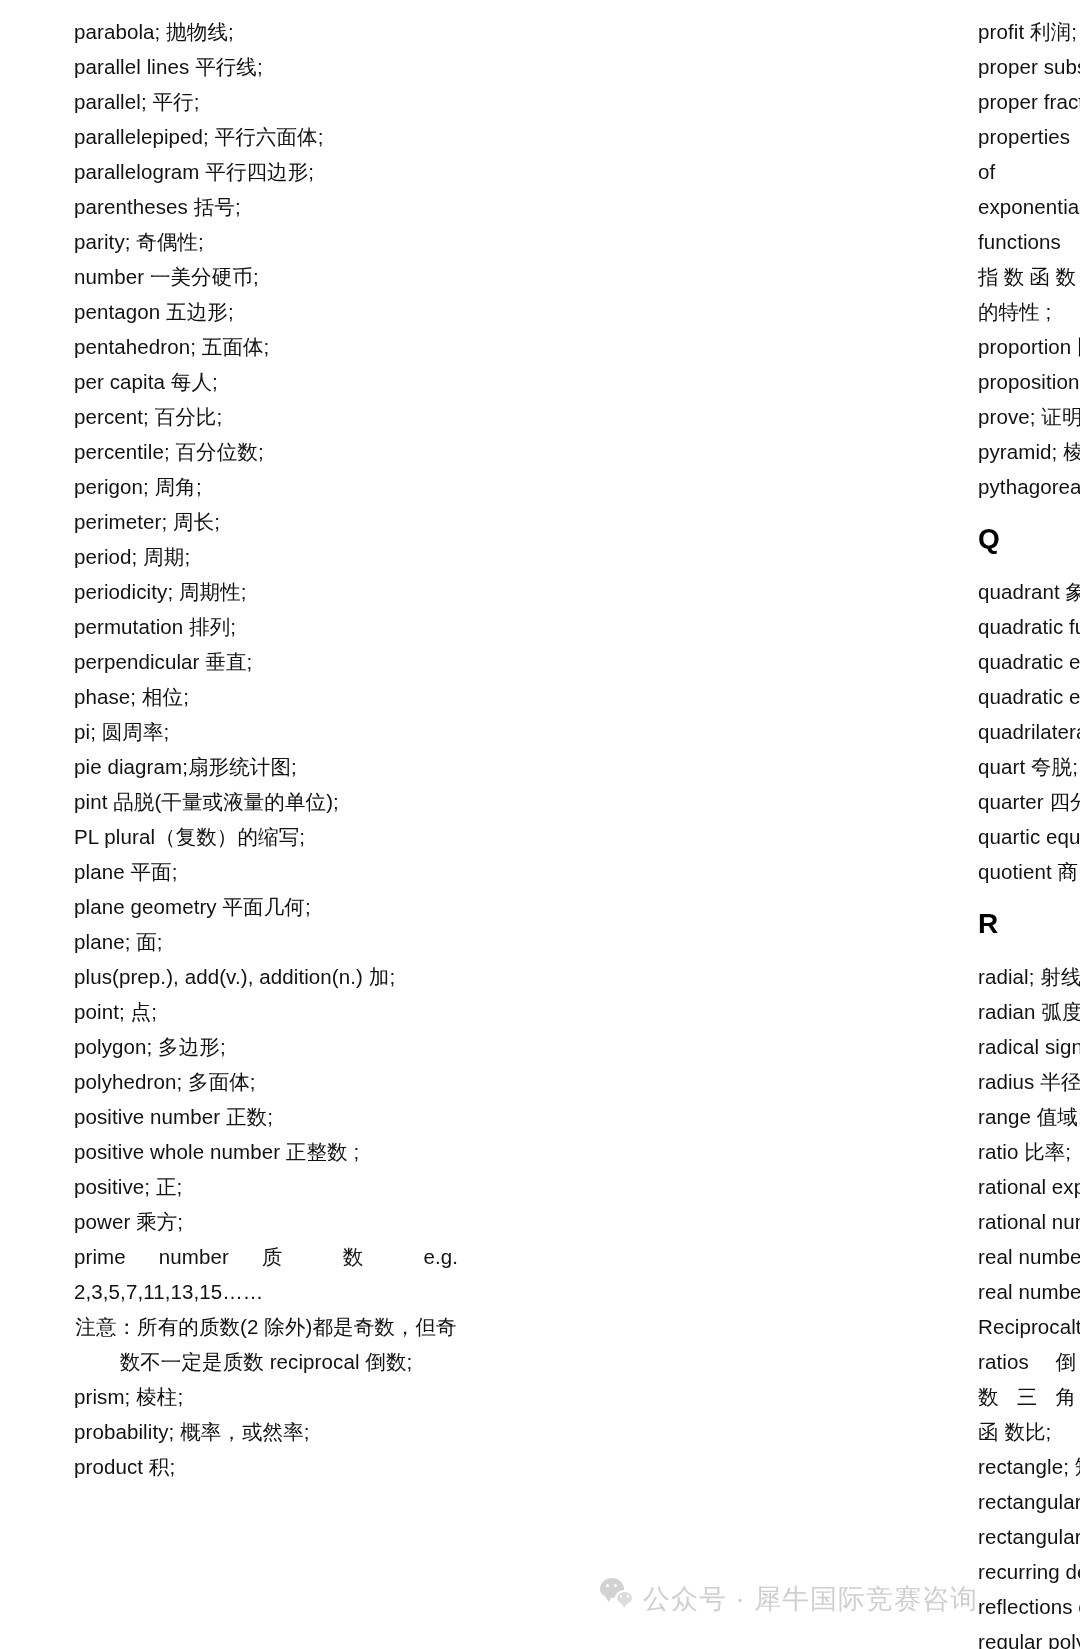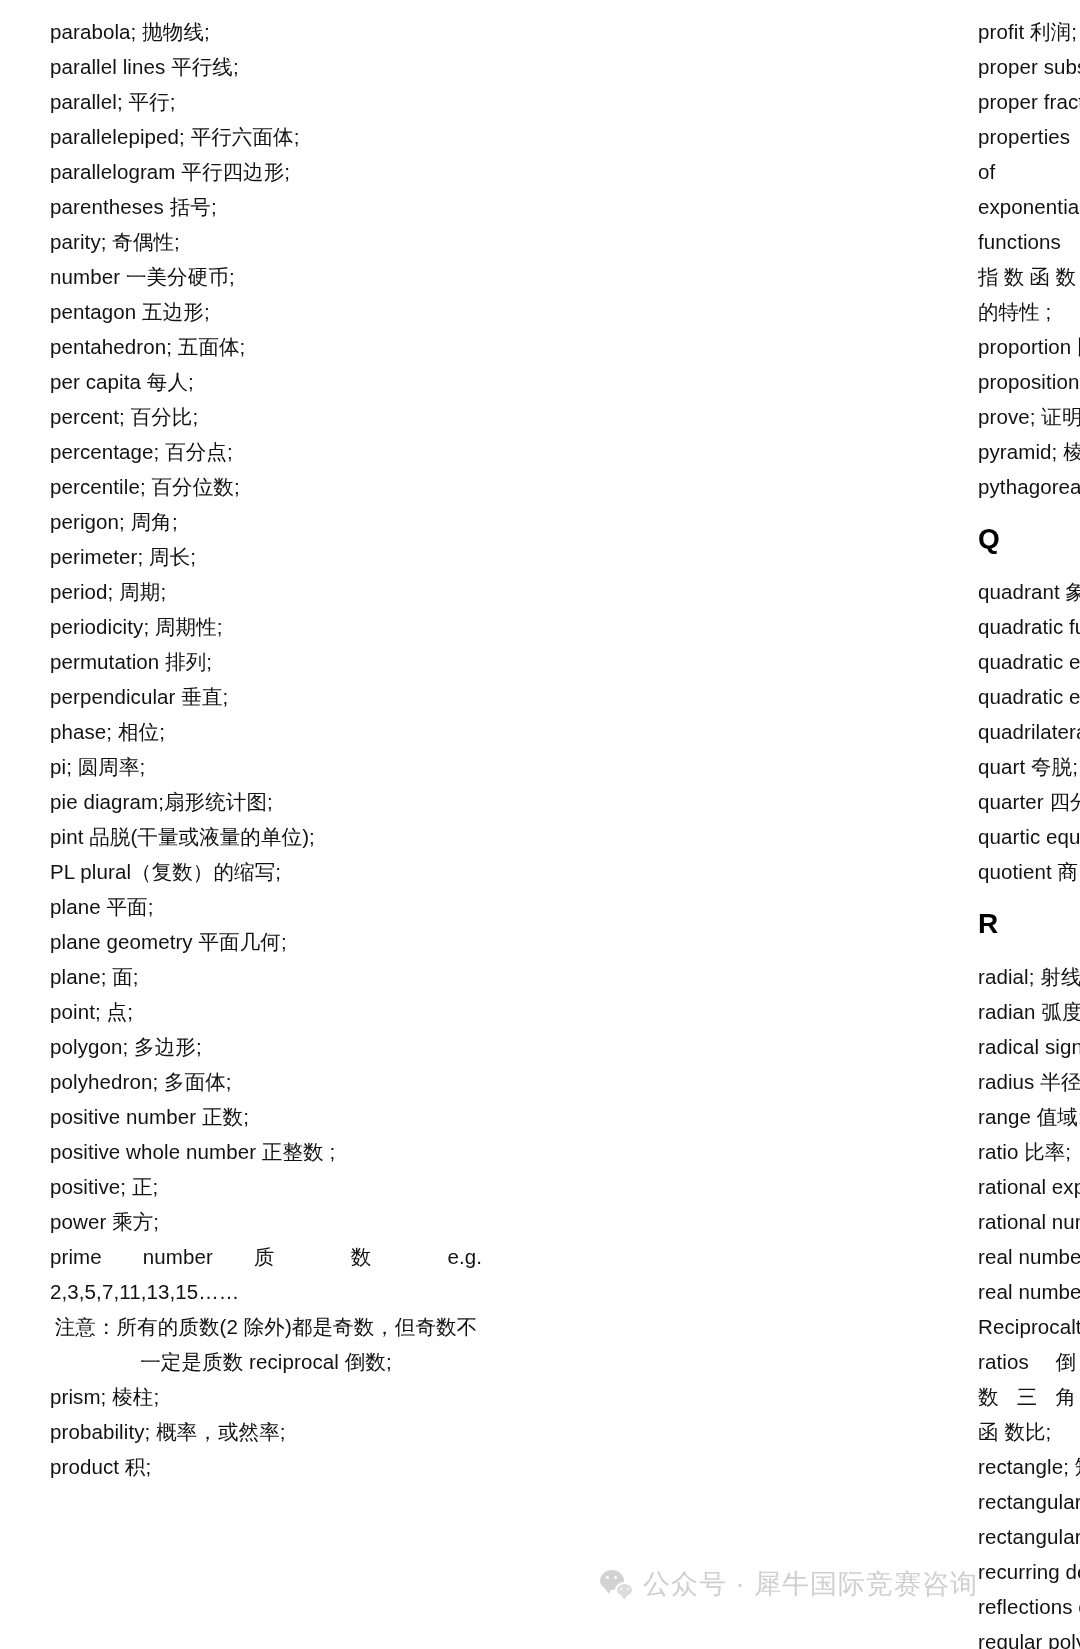--- a/index.html
+++ b/index.html
@@ -30,20 +30,21 @@
     top: 14px;
     left: 0;
     width: 1080px;
     height: 1635px;
     display: flex;
     flex-direction: row;
   }
 
   .col {
     position: relative;
+    margin-left: 24px;
   }
 
   .col-left {
     width: 490px;
     padding-left: 50px;
     padding-right: 8px;
   }
 
   .col-right {
     width: 590px;
@@ -90,20 +91,21 @@
     gap: 9px;
     opacity: 1;
     pointer-events: none;
   }
   #watermark .wm-text {
     font-size: 27px;
     color: #cfcfcf;
     letter-spacing: 1px;
     font-family: "Liberation Sans", "DejaVu Sans", sans-serif;
     white-space: nowrap;
+    margin-top: 15px;
   }
   .wechat-glyph {
     position: relative;
     width: 34px;
     height: 28px;
     flex: 0 0 auto;
   }
   .wechat-glyph .big {
     position: absolute;
     left: 0; top: 0;
@@ -161,36 +163,36 @@
       <div class="entry">parallel;  平行;</div>
       <div class="entry">parallelepiped;  平行六面体;</div>
       <div class="entry">parallelogram  平行四边形;</div>
       <div class="entry">parentheses  括号;</div>
       <div class="entry">parity;  奇偶性;</div>
       <div class="entry">number  一美分硬币;</div>
       <div class="entry">pentagon  五边形;</div>
       <div class="entry">pentahedron;  五面体;</div>
       <div class="entry">per capita  每人;</div>
       <div class="entry">percent;  百分比;</div>
-      <div class="entry">percentage;  百分点;</div>
       <div class="entry">percentile;  百分位数;</div>
       <div class="entry">perigon;  周角;</div>
       <div class="entry">perimeter;  周长;</div>
       <div class="entry">period;  周期;</div>
       <div class="entry">periodicity;  周期性;</div>
       <div class="entry">permutation  排列;</div>
       <div class="entry">perpendicular  垂直;</div>
       <div class="entry">phase;  相位;</div>
       <div class="entry">pi;  圆周率;</div>
       <div class="entry">pie diagram;扇形统计图;</div>
       <div class="entry">pint  品脱(干量或液量的单位);</div>
       <div class="entry">PL plural（复数）的缩写;</div>
       <div class="entry">plane  平面;</div>
       <div class="entry">plane geometry  平面几何;</div>
       <div class="entry">plane;  面;</div>
+      <div class="entry">plus(prep.), add(v.), addition(n.)  加;</div>
       <div class="entry">point;  点;</div>
       <div class="entry">polygon;  多边形;</div>
       <div class="entry">polyhedron;  多面体;</div>
       <div class="entry">positive number  正数;</div>
       <div class="entry">positive whole number  正整数 ;</div>
       <div class="entry">positive;  正;</div>
       <div class="entry">power  乘方;</div>
 
       <div class="entry wrap"><span style="display:inline-block;width:100%;text-align:justify;text-align-last:justify;">prime number 质 数 e.g.</span><span>2,3,5,7,11,13,15……</span></div>
 

